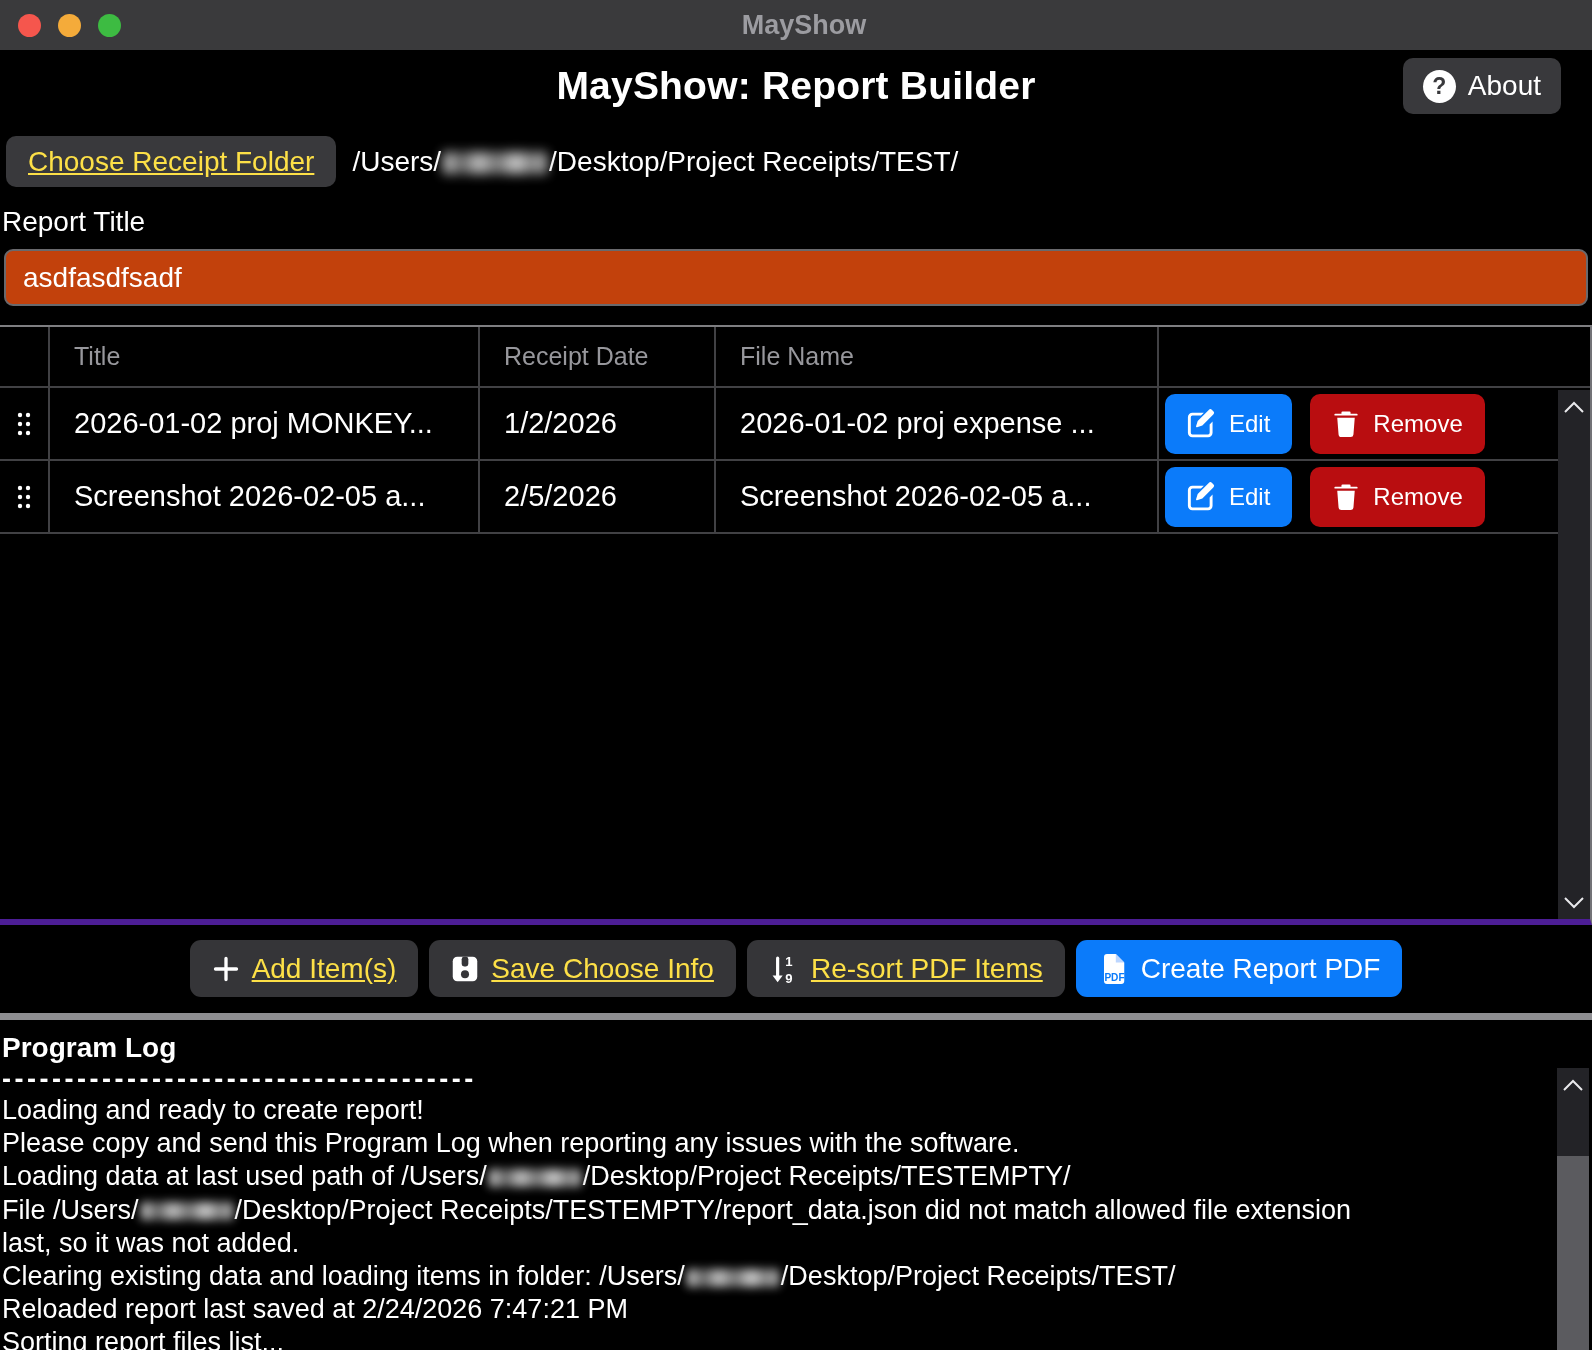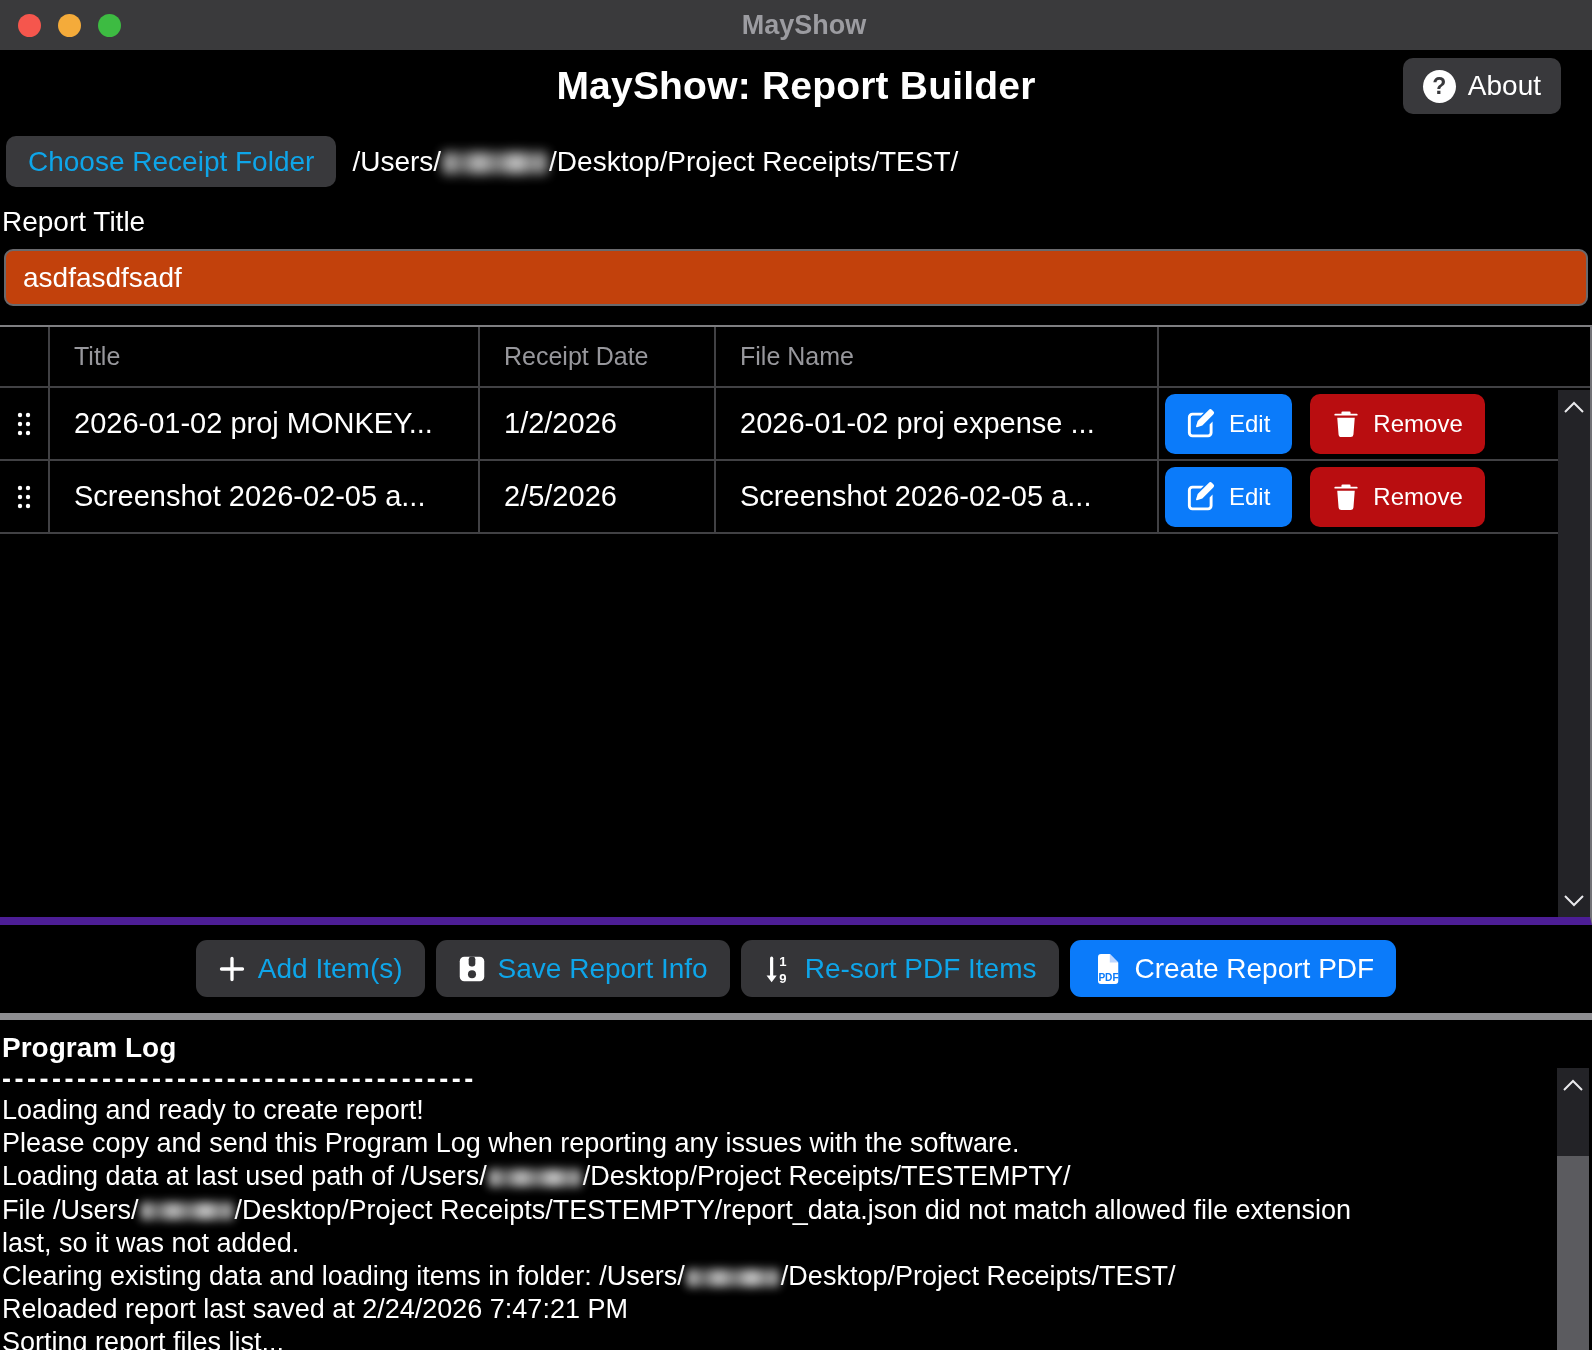--- a/index.html
+++ b/index.html
@@ -39,23 +39,23 @@
   }
   .q-icon {
     width: 33px; height: 33px; border-radius: 50%; background: #fff;
     color: #39393c; font-weight: 700; font-size: 23px;
     display: flex; align-items: center; justify-content: center;
   }
 
   
   .folder-row { display: flex; align-items: center; gap: 16px; margin: 12px 0 0 6px; }
   .gray-btn {
-    background: #39393c; color: #0ea5e9; border: none; border-radius: 10px;
+    background: #39393c; color: #fde047; border: none; border-radius: 10px;
     height: 51px; padding: 4px 22px; font-size: 28px; font-family: inherit; cursor: pointer;
-    display: flex; align-items: center; gap: 12px;
+    display: flex; align-items: center; gap: 12px; text-decoration: underline;
   }
   .folder-path { font-size: 28px; }
 
   
   .redact {
     display: inline-block; width: 104px; height: 22px; border-radius: 3px;
     background: linear-gradient(90deg,#e8e8e8 0%,#6a6a6a 18%,#d6d6d6 34%,#7d7d7d 52%,#e2e2e2 70%,#8a8a8a 86%,#cfcfcf 100%);
     filter: blur(6px); vertical-align: middle; margin: 0 2px; opacity: .9;
   }
 
@@ -64,21 +64,21 @@
   .rt-input {
     display: block; width: 1584px; margin: 0 4px; height: 57px;
     background: #c2410c; color: #fff; font-size: 28px; font-family: inherit;
     border: 2px solid #69696d; border-radius: 9px; padding: 0 17px; outline: none;
   }
 
   
   .table-area {
     margin-top: 19px; height: 600px; position: relative;
     border-top: 2px solid #7e7e81;
-    border-bottom: 8px solid #4c1d95;
+    border-bottom: 6px solid #4c1d95;
     border-right: 2px solid #737377;
   }
   .tgrid { display: grid; grid-template-columns: 48px 430px 236px 443px auto; }
   .thead { height: 61px; border-bottom: 2px solid #414144; }
   .thead .cell {
     color: #97979c; font-size: 25px; display: flex; align-items: center; padding-left: 24px;
   }
   .trow { height: 73px; border-bottom: 2px solid #414144; }
   .cell { display: flex; align-items: center; }
   .bl { border-left: 2px solid #414144; height: 100%; }
@@ -252,21 +252,21 @@
       <path d="M8 2v12M2 8h12" stroke="#fff" stroke-width="1.9" stroke-linecap="round" fill="none"></path>
     </svg>
     <span>Add Item(s)</span>
   </button>
   <button class="gray-btn">
     <svg width="28" height="28" viewBox="0 0 16 16">
       <rect x="1" y="1" width="14" height="14" rx="2.6" fill="#fff"></rect>
       <rect x="6.1" y="1" width="3.8" height="5.6" rx="1.4" fill="#353538"></rect>
       <circle cx="8" cy="11" r="2.3" fill="#353538"></circle>
     </svg>
-    <span>Save Report Info</span>
+    <span>Save Choose Info</span>
   </button>
   <button class="gray-btn">
     <svg width="30" height="30" viewBox="0 0 16 16">
       <path d="M4.6 2.2v10" stroke="#fff" stroke-width="1.7" stroke-linecap="round" fill="none"></path>
       <path d="M4.6 15 1.9 11.4h5.4z" fill="#fff"></path>
       <text x="8.6" y="6.6" font-size="7" font-weight="bold" fill="#fff" font-family="Liberation Sans, sans-serif">1</text>
       <text x="8.6" y="15.4" font-size="7" font-weight="bold" fill="#fff" font-family="Liberation Sans, sans-serif">9</text>
     </svg>
     <span>Re-sort PDF Items</span>
   </button>

